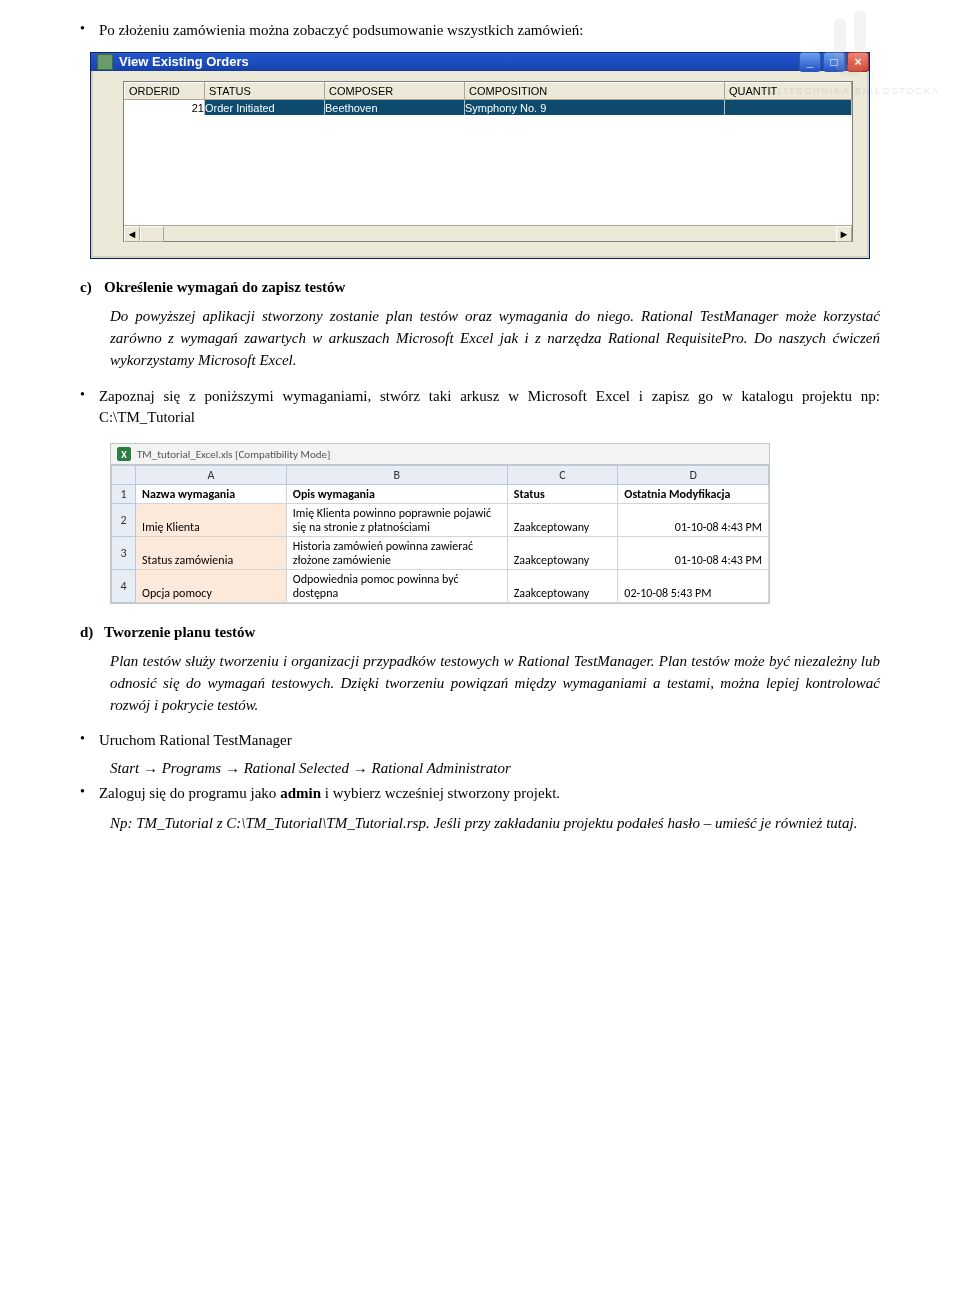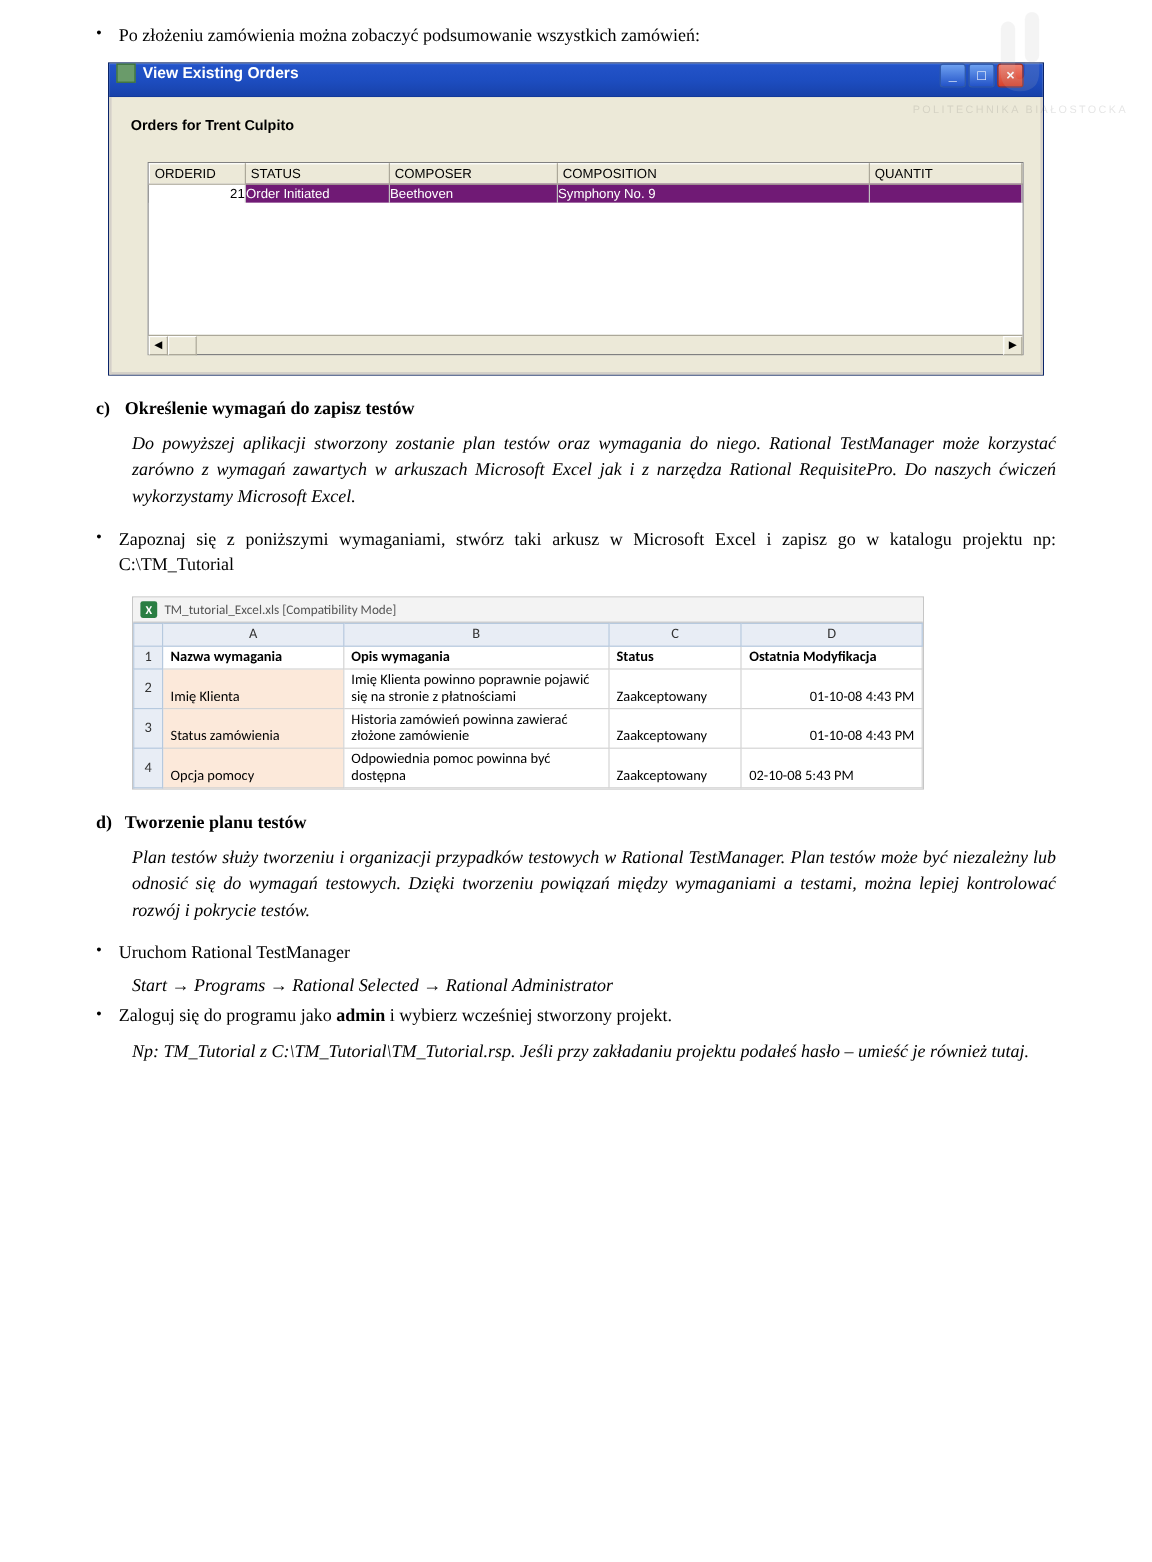--- a/index.html
+++ b/index.html
@@ -38,25 +38,25 @@
   
   .xp-window {
     width: 780px;
     margin: 10px 0 20px 10px;
     border: 1px solid #0a246a;
     background: #ece9d8;
     font-family: Tahoma, Arial, sans-serif;
     font-size: 11px;
   }
   .xp-titlebar {
-    height: 28px;
+    height: 18px;
     background: linear-gradient(to bottom, #3a6ee0 0%, #2353c8 5%, #1d4dc0 50%, #1842aa 95%, #0f338f 100%);
     display: flex;
-    align-items: flex-start;
-    padding: 0 16px 0 6px;
+    align-items: center;
+    padding: 0 0 0 6px;
     color: #fff;
   }
   .xp-title-icon {
     width: 16px; height: 16px; background: #6a9b6a; border: 1px solid #3a6e3a; margin-right: 6px;
   }
   .xp-title { font-weight: bold; flex: 1; font-size: 13px; }
   .xp-win-btns { display: flex; gap: 2px; }
   .xp-wbtn {
     width: 22px; height: 20px;
     background: linear-gradient(to bottom, #6ea1f0, #2353c8);
@@ -85,21 +85,21 @@
     padding: 2px 4px;
     font-size: 11px;
   }
   .xp-table td {
     border-right: 1px solid #c0c0c0;
     padding: 1px 0;
     font-size: 11px;
     height: 16px;
   }
   .xp-table tr.sel td {
-    background: #701a75;
+    background: #0c4a6e;
     color: #fff;
   }
   .xp-table tr.sel td.idcell { background: #fff; color: #000; text-align: right; }
   .xp-empty { height: 110px; background: #fff; }
   .xp-scrollbar {
     height: 16px; background: #ece9d8; display: flex; border-top: 1px solid #aca899;
   }
   .xp-sb-btn {
     width: 16px; height: 16px; background: #ece9d8;
     border: 1px solid #aca899; border-top-color:#fff; border-left-color:#fff;
@@ -186,21 +186,20 @@
         </div>
       <div class="xp-wbtn">
           <span>□</span>
         </div>
       <div class="xp-wbtn close">
           <span>×</span>
         </div>
     </div>
   </div>
   <div class="xp-body">
-    <div class="xp-label">Orders for Trent Culpito</div>
     <div class="xp-table-wrap">
       <table class="xp-table">
         <colgroup>
           <col style="width:80px">
             <col style="width:120px">
             <col style="width:140px">
             <col style="width:260px">
             <col>
         </colgroup>
         <tbody>

